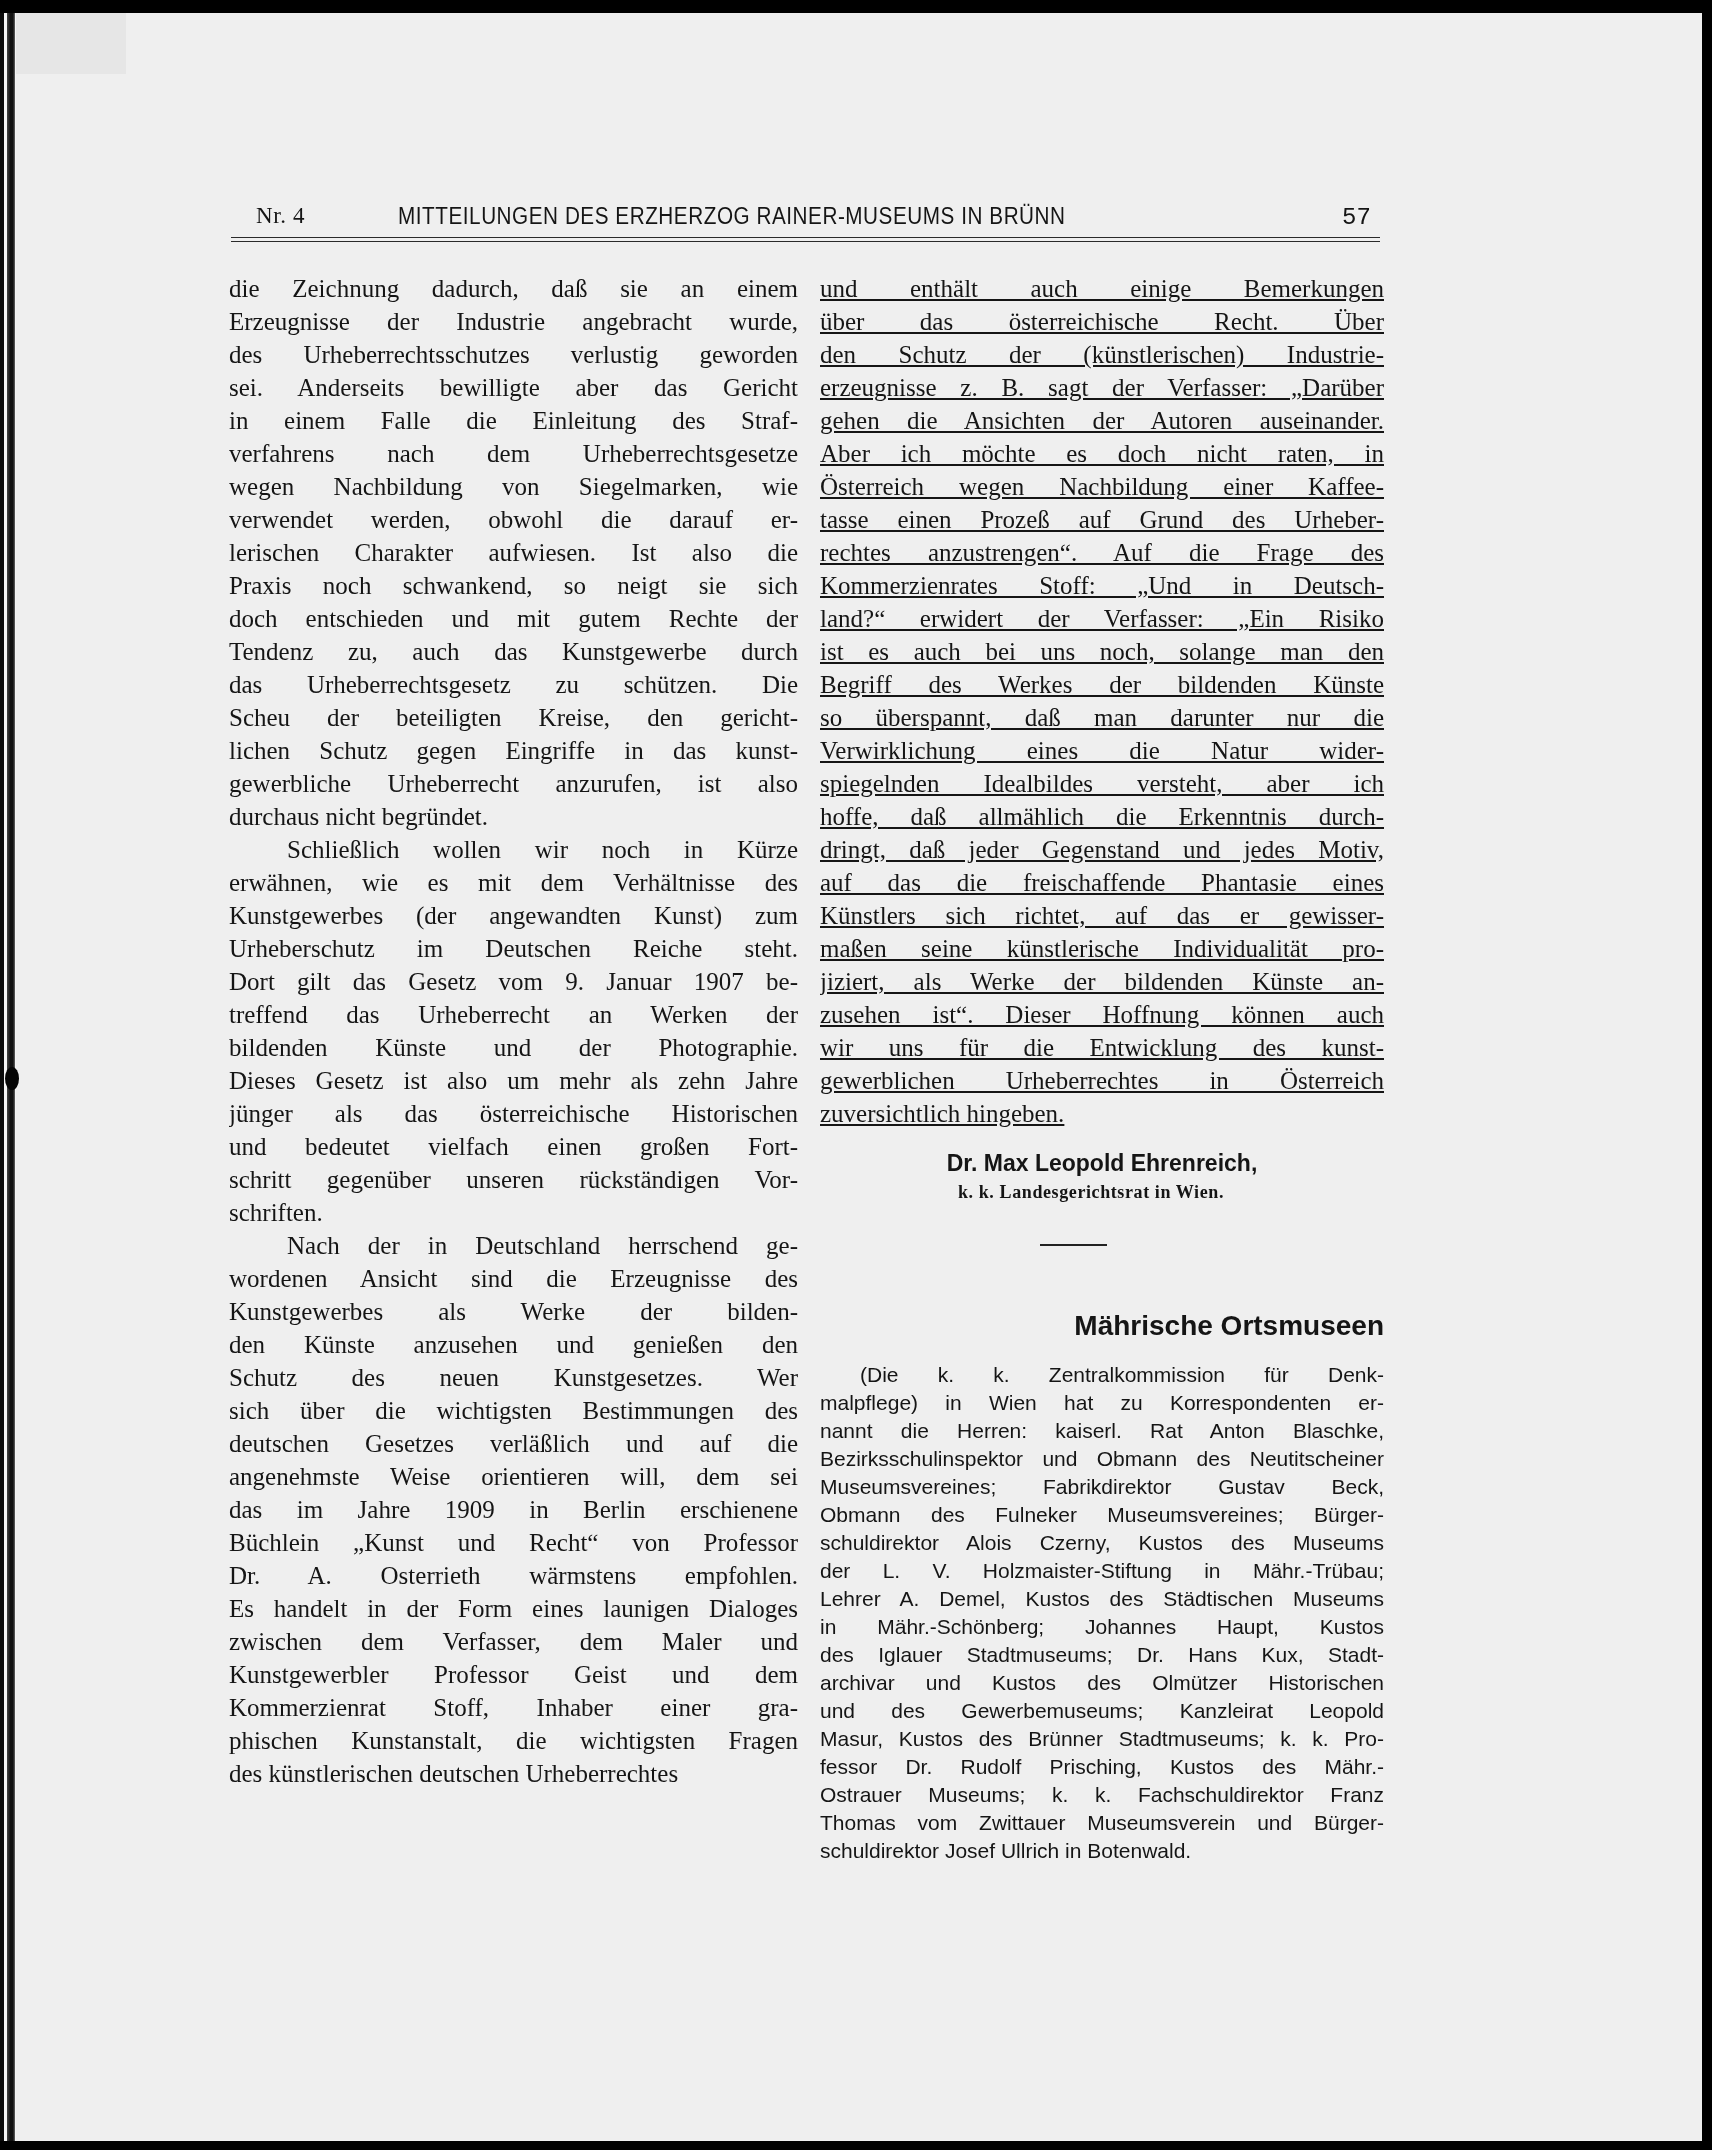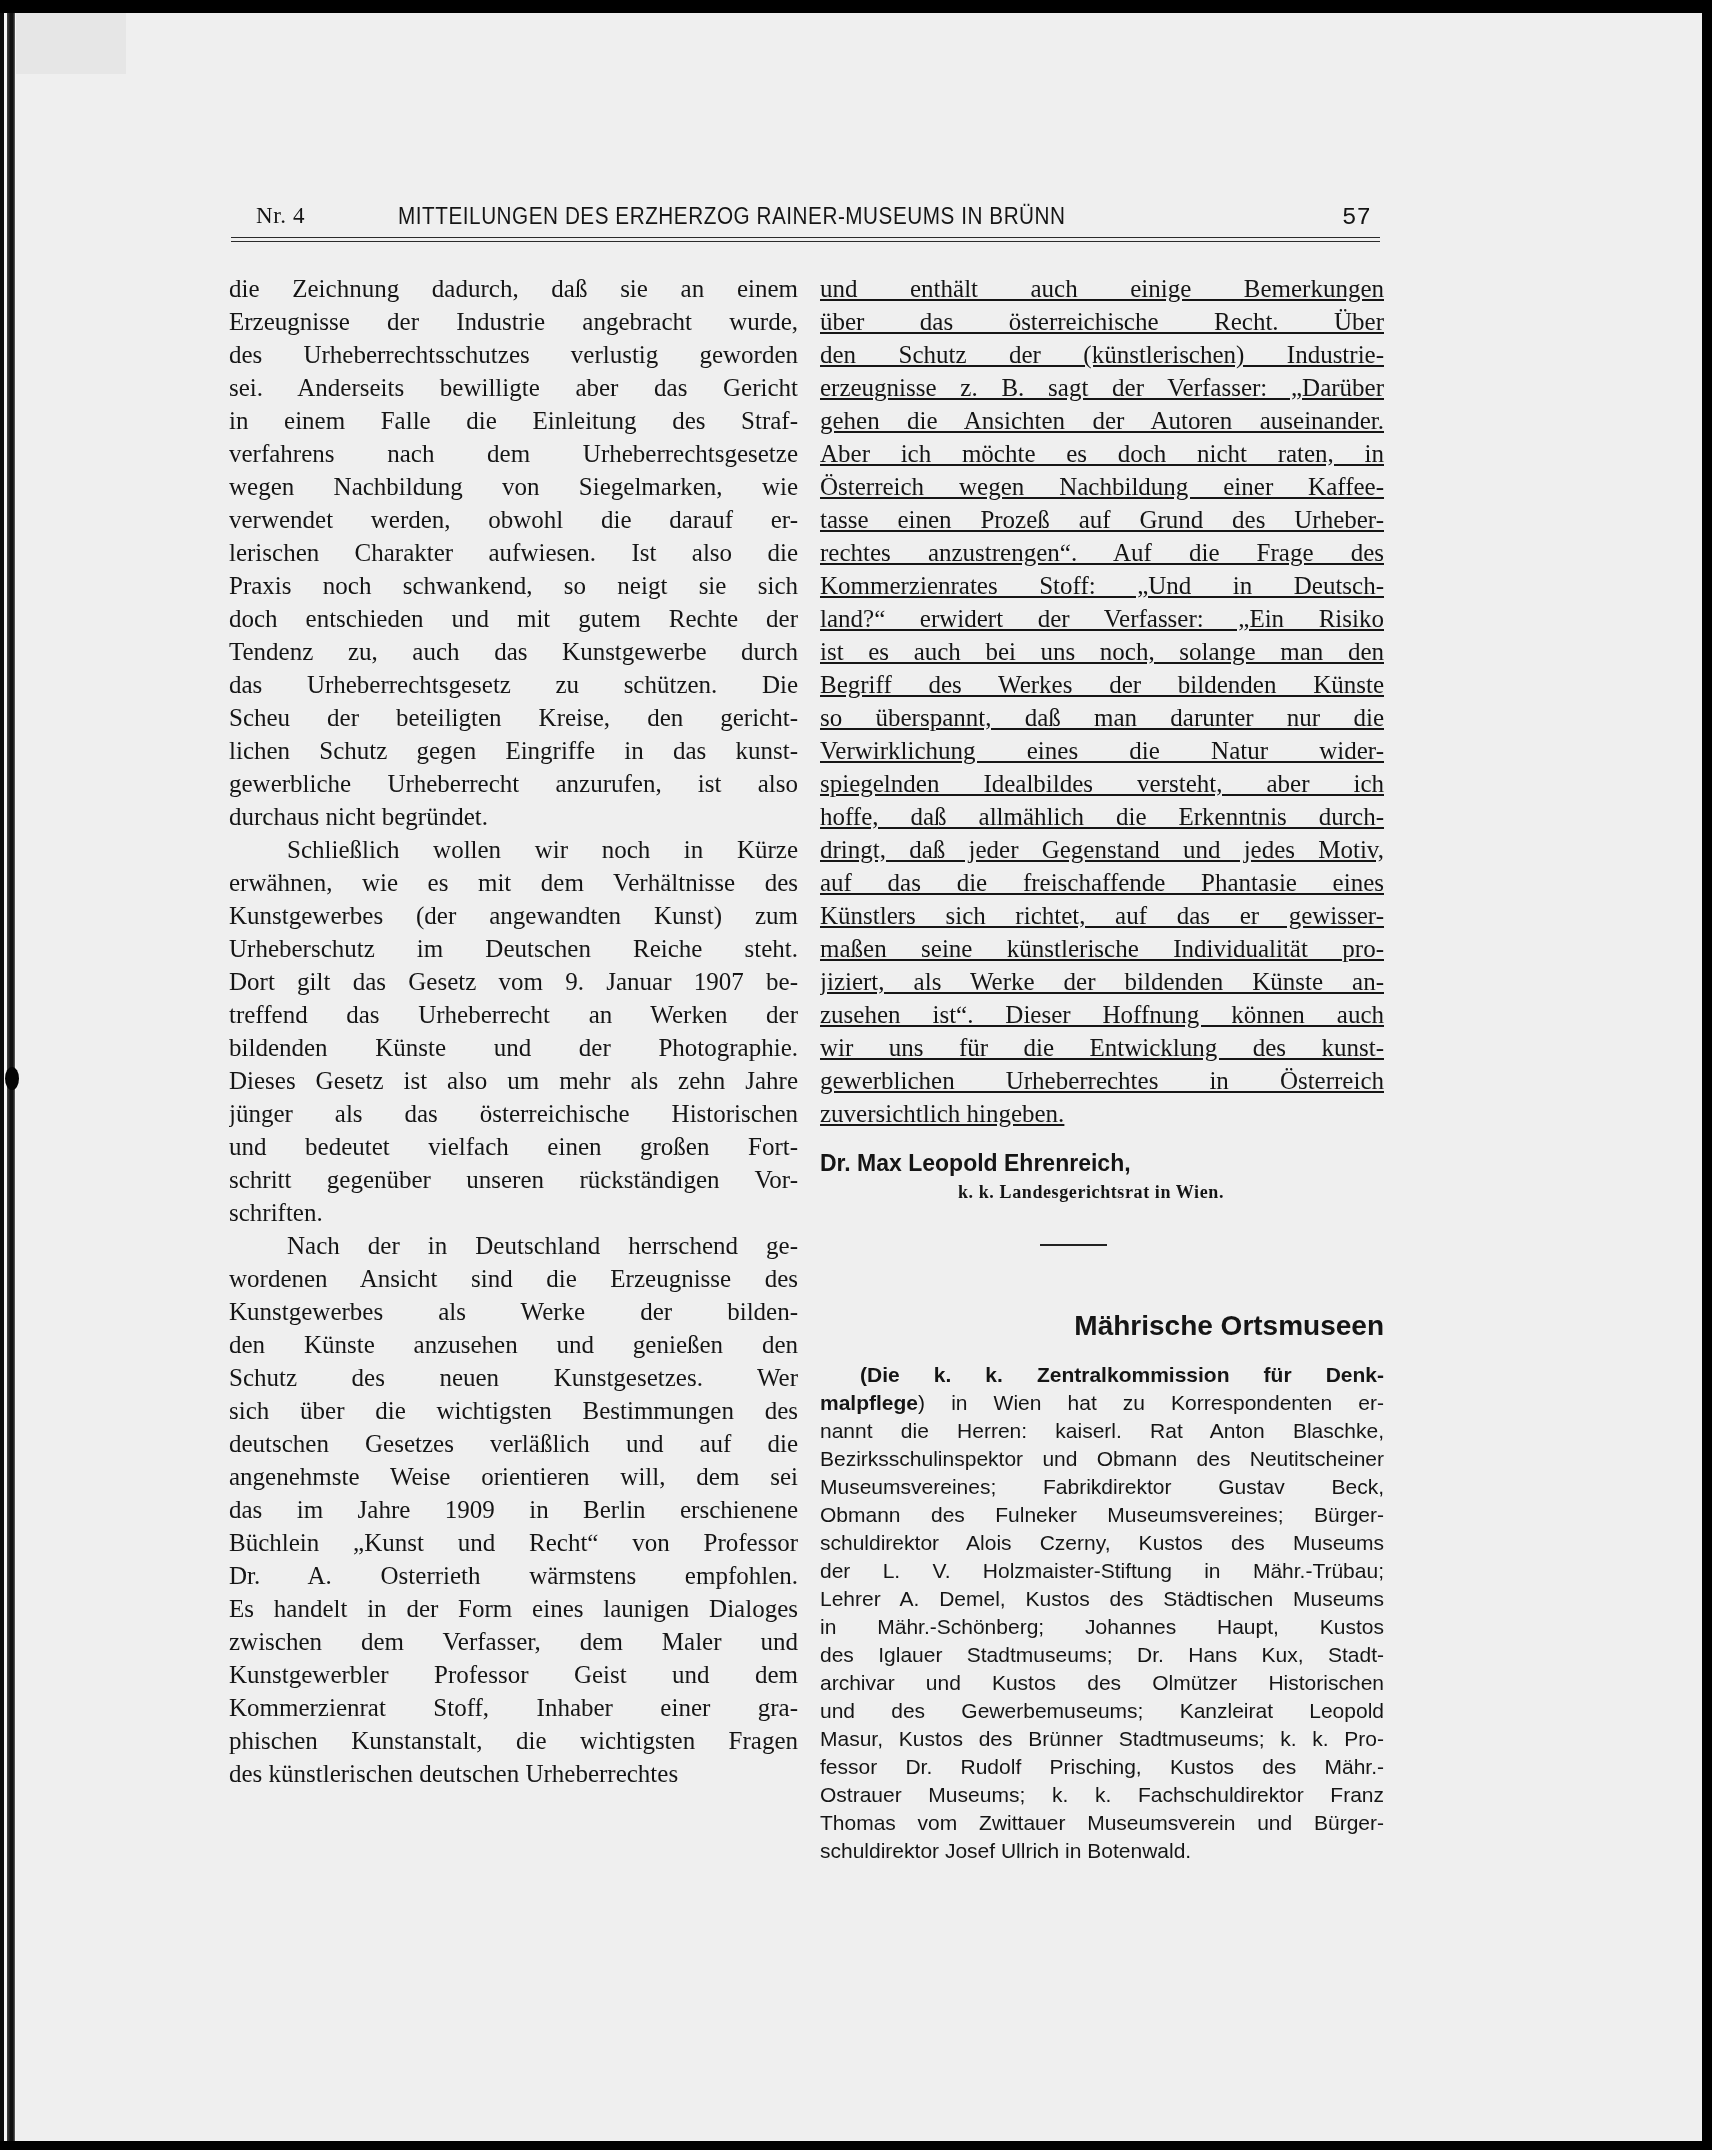--- a/index.html
+++ b/index.html
@@ -52,21 +52,21 @@
   .col-left { left: 229px; width: 569px; }
   .col-right { left: 820px; width: 564px; text-decoration: underline; }
   .line {
     height: 33px; line-height: 33px; font-size: 25px; white-space: nowrap;
     text-align: justify; text-align-last: justify; overflow: hidden;
   }
   .line.last { text-align-last: left; }
   .line.indent { padding-left: 58px; }
 
   .signature-name {
-    position: absolute; left: 820px; top: 1149px; width: 564px; text-align: left;
+    position: absolute; left: 820px; top: 1149px; width: 564px; text-align: center;
     font-family: "Liberation Sans", "DejaVu Sans", sans-serif; font-weight: bold; font-size: 23px; line-height: 29px;
   }
   .signature-title {
     position: absolute; left: 820px; top: 1181px; width: 542px; text-align: center;
     font-family: "Liberation Serif", serif; font-weight: bold; font-size: 18px; line-height: 23px; letter-spacing: 0.6px;
   }
   .section-divider {
     position: absolute; left: 1040px; top: 1244px; width: 67px; height: 1.7px; background: #222;
   }
   .section-heading {
@@ -75,21 +75,21 @@
   }
   .notice {
     position: absolute; left: 820px; top: 1361px; width: 564px;
     font-family: "Liberation Sans", "DejaVu Sans", sans-serif;
   }
   .notice .line {
     height: 28px; line-height: 28px; font-size: 21px;
     font-family: "Liberation Sans", "DejaVu Sans", sans-serif;
     transform-origin: left center;
   }
-  .notice .bold { font-weight: bold; }
+  .notice .bold { font-weight: normal; }
 </style>
 </head>
 <body>
 
 <div class="page">
   <div class="spine-outer"></div>
   <div class="spine-strip"></div>
   <div class="spine-line"></div>
   <div class="spine-knot"></div>
   <div class="top-tab"></div>

